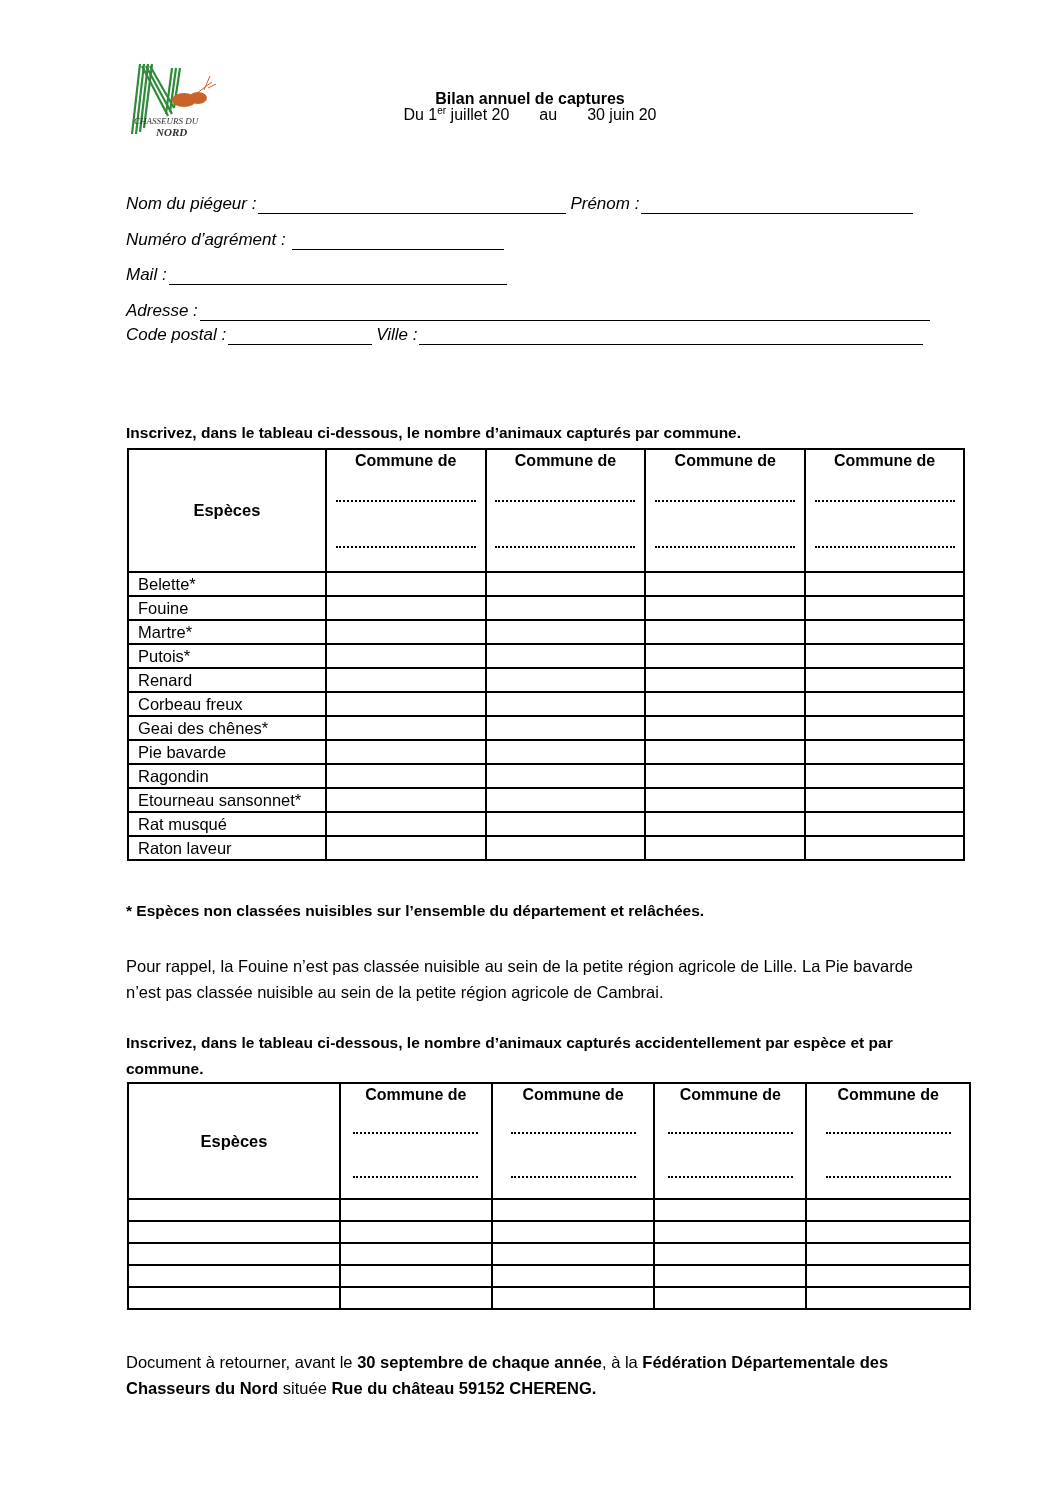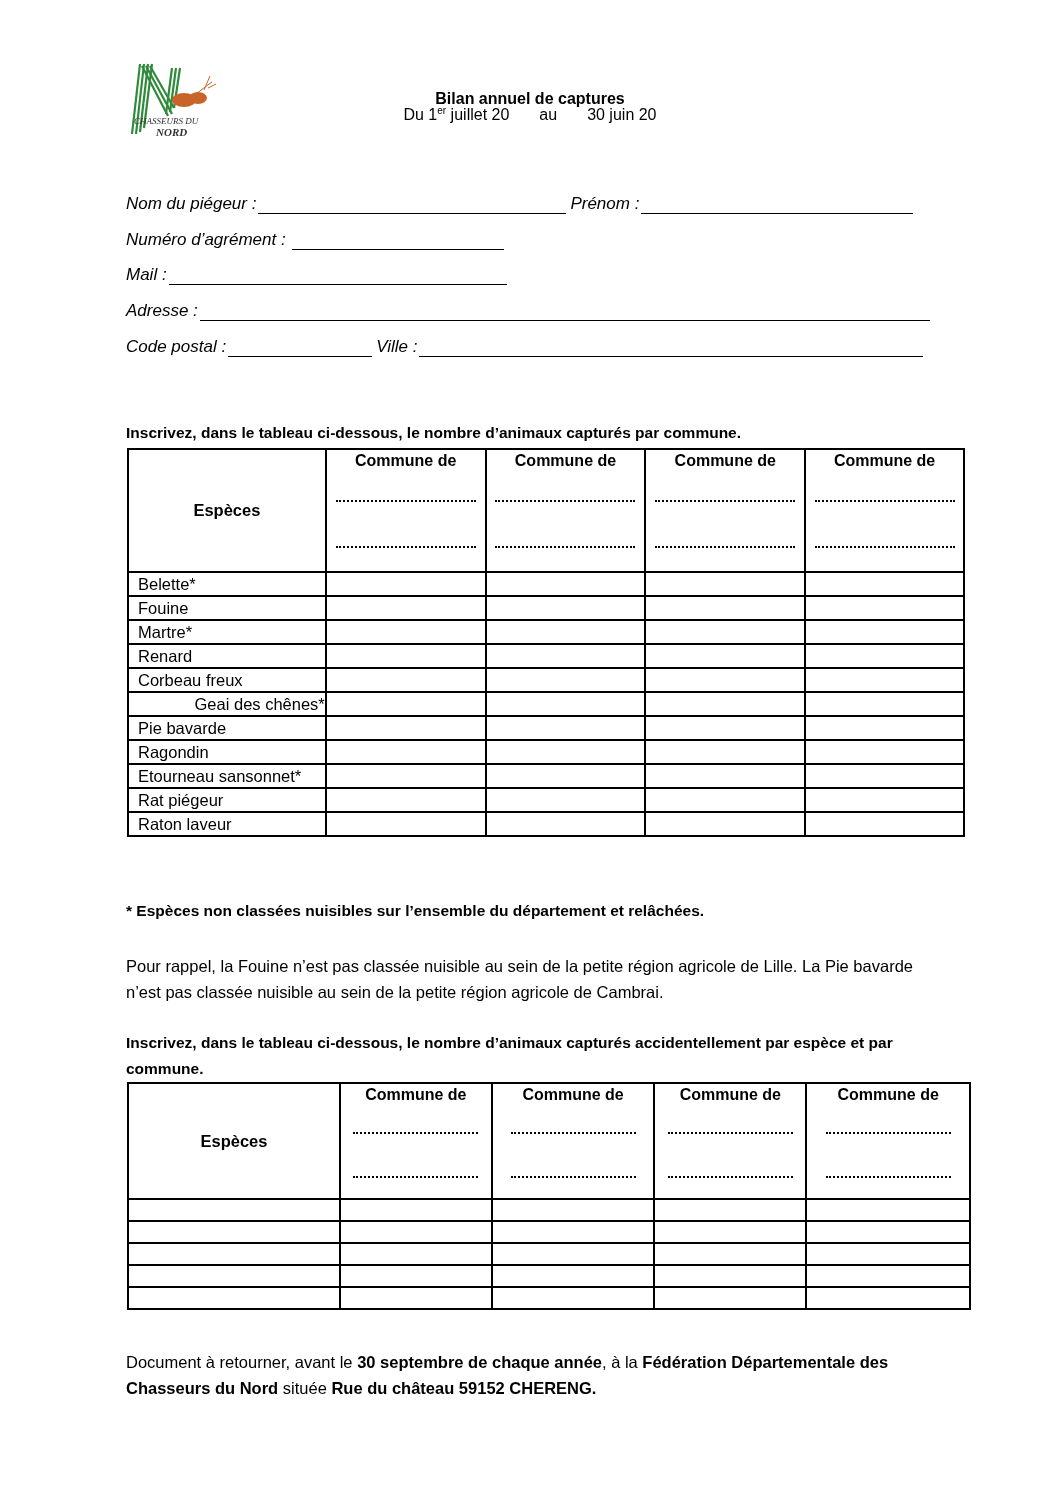--- a/index.html
+++ b/index.html
@@ -67,21 +67,21 @@
   <span class="uline" style="width:212px; margin-left:6px;"></span>
 </div>
 <div class="abs field-line" style="left:126px; top:265px;">
   <span>Mail :</span>
   <span class="uline" style="width:338px;"></span>
 </div>
 <div class="abs field-line" style="left:126px; top:301px;">
   <span>Adresse :</span>
   <span class="uline" style="width:730px;"></span>
 </div>
-<div class="abs field-line" style="left:126px; top:337px;">
+<div class="abs field-line" style="left:126px; top:325px;">
   <span>Code postal :</span>
   <span class="uline" style="width:144px;"></span>
   <span style="margin-left:4px;">Ville :</span>
   <span class="uline" style="width:504px;"></span>
 </div>
 
 <div class="abs instr" style="left:126px; top:424px;">Inscrivez, dans le tableau ci-dessous, le nombre d’animaux capturés par commune.</div>
 
 <table class="grid" style="left:127px; top:448px; width:838px;">
   <colgroup>
@@ -132,34 +132,41 @@
         <td></td>
       </tr>
       <tr style="height: 23px; padding-left: 46px;">
         <td class="sp">Martre*</td>
         <td></td>
         <td></td>
         <td></td>
         <td></td>
       </tr>
       <tr style="height: 23px;">
+        <td class="sp">Putois*</td>
+        <td></td>
+        <td></td>
+        <td></td>
+        <td></td>
+      </tr>
+      <tr style="height: 23px;">
         <td class="sp">Renard</td>
         <td></td>
         <td></td>
         <td></td>
         <td></td>
       </tr>
       <tr style="height: 23px;">
         <td class="sp">Corbeau freux</td>
         <td></td>
         <td></td>
         <td></td>
         <td></td>
       </tr>
-      <tr style="height: 23px; text-align: right;">
+      <tr style="height: 23px;">
         <td class="sp">Geai des chênes*</td>
         <td></td>
         <td></td>
         <td></td>
         <td></td>
       </tr>
       <tr style="height: 23px;">
         <td class="sp">Pie bavarde</td>
         <td></td>
         <td></td>
@@ -174,21 +181,21 @@
         <td></td>
       </tr>
       <tr style="height: 23px;">
         <td class="sp">Etourneau sansonnet*</td>
         <td></td>
         <td></td>
         <td></td>
         <td></td>
       </tr>
       <tr style="height: 23px;">
-        <td class="sp">Rat piégeur</td>
+        <td class="sp">Rat musqué</td>
         <td></td>
         <td></td>
         <td></td>
         <td></td>
       </tr>
       <tr style="height: 23px;">
         <td class="sp">Raton laveur</td>
         <td></td>
         <td></td>
         <td></td>

